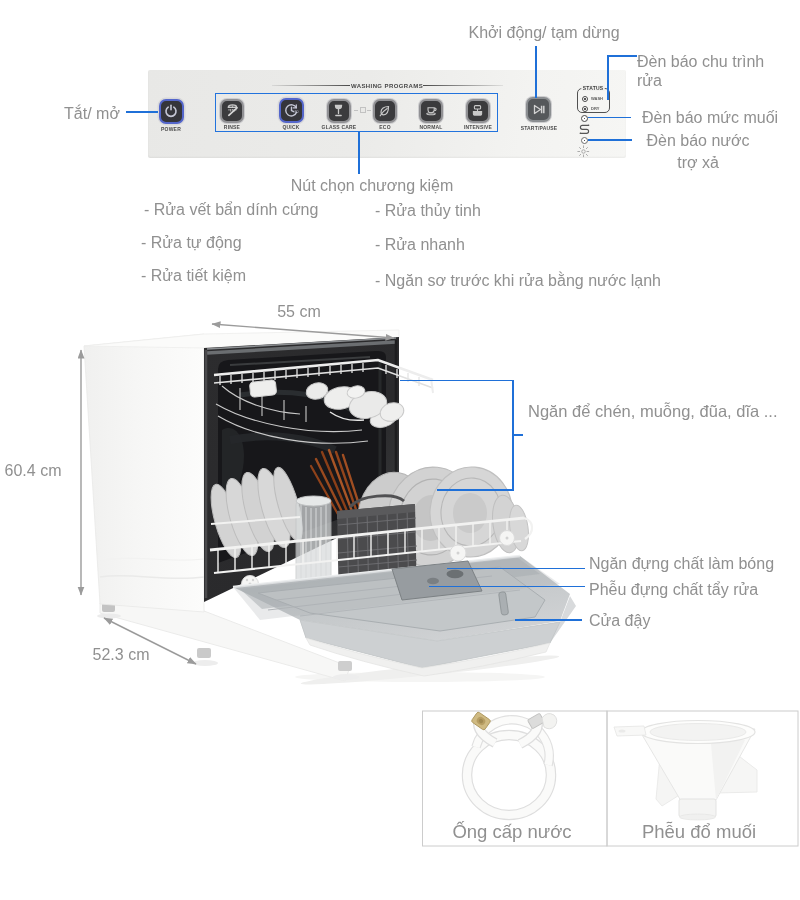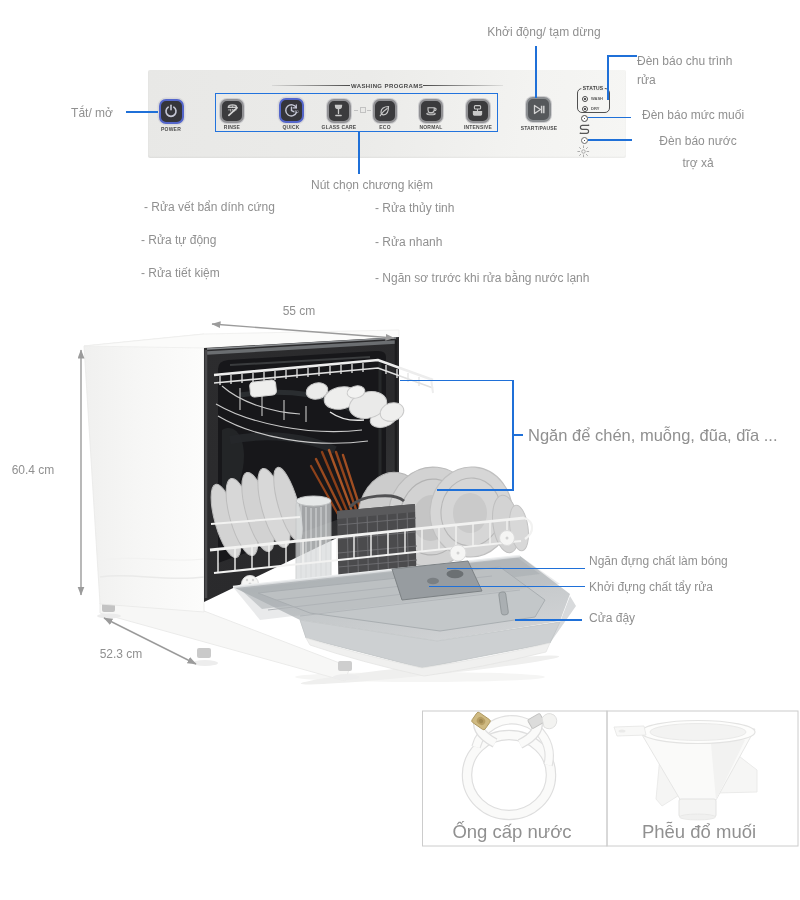--- a/index.html
+++ b/index.html
@@ -1,18 +1,18 @@
 <!DOCTYPE html>
 <html><head>
 <meta charset="utf-8">
 <style>
   html,body{margin:0;padding:0;}
   body{width:800px;height:900px;position:relative;background:#fff;
        font-family:"Liberation Sans",sans-serif;overflow:hidden;}
-  .lab{position:absolute;font-size:12px;color:#909090;white-space:nowrap;line-height:1.1;}
+  .lab{position:absolute;font-size:16px;color:#909090;white-space:nowrap;line-height:1.1;}
   .c{transform:translate(-50%,-50%);}
   .bl{position:absolute;background:#1f70d8;}
   #panel{position:absolute;left:148px;top:70px;width:478px;height:88px;border-radius:2px;
          background:linear-gradient(100deg,#e8e8e6 0%,#ebebe9 45%,#f3f3f1 78%,#f6f6f4 100%);
          box-shadow:inset 0 -1px 2px rgba(0,0,0,0.05);}
   .btn{position:absolute;width:24px;height:24px;border-radius:7px;background:#3b3b3d;
        border:2px solid #919194;box-shadow:0 0 0 1px #cdcdcf;box-sizing:border-box;
        display:flex;align-items:center;justify-content:center;}
   .btn.sel{border:2.5px solid #5466cb;box-shadow:0 0 0 1.5px #d8d8da;background:#35353a;}
   .blab{position:absolute;font-size:10px;font-weight:bold;color:#4c4c4c;
@@ -423,23 +423,23 @@
 <div class="lab c" style="left:372px;top:186px">Nút chọn chương kiệm</div>
 <div class="lab" style="left:144px;top:201px">- Rửa vết bẩn dính cứng</div>
 <div class="lab" style="left:141px;top:234px">- Rửa tự động</div>
 <div class="lab" style="left:141px;top:267px">- Rửa tiết kiệm</div>
 <div class="lab" style="left:375px;top:202px">- Rửa thủy tinh</div>
 <div class="lab" style="left:375px;top:236px">- Rửa nhanh</div>
 <div class="lab" style="left:375px;top:272px">- Ngăn sơ trước khi rửa bằng nước lạnh</div>
 <div class="lab c" style="left:299px;top:312px">55 cm</div>
 <div class="lab c" style="left:33px;top:471px">60.4 cm</div>
 <div class="lab c" style="left:121px;top:655px">52.3 cm</div>
-<div class="lab" style="left:528px;top:426px;font-size:16.5px">Ngăn để chén, muỗng, đũa, dĩa ...</div>
+<div class="lab" style="left:528px;top:402px;font-size:16.5px">Ngăn để chén, muỗng, đũa, dĩa ...</div>
 <div class="lab" style="left:589px;top:555px">Ngăn đựng chất làm bóng</div>
-<div class="lab" style="left:589px;top:581px">Khởi đựng chất tẩy rửa</div>
+<div class="lab" style="left:589px;top:581px">Phễu đựng chất tẩy rửa</div>
 <div class="lab" style="left:589px;top:612px">Cửa đậy</div>
 <div class="lab c" style="left:512px;top:832px;font-size:18.5px">Ống cấp nước</div>
 <div class="lab c" style="left:699px;top:832px;font-size:18.5px">Phễu đổ muối</div>
 
 <div class="bl" style="left:126px;top:111.2px;width:32px;height:1.5px"></div>
 <div class="bl" style="left:535.3px;top:46px;width:1.5px;height:52px"></div>
 <div class="bl" style="left:607px;top:55.3px;width:1.5px;height:44.5px"></div>
 <div class="bl" style="left:607px;top:55.3px;width:30px;height:1.5px"></div>
 <div class="bl" style="left:588px;top:116.8px;width:43px;height:1.5px"></div>
 <div class="bl" style="left:588px;top:139.4px;width:44px;height:1.5px"></div>

